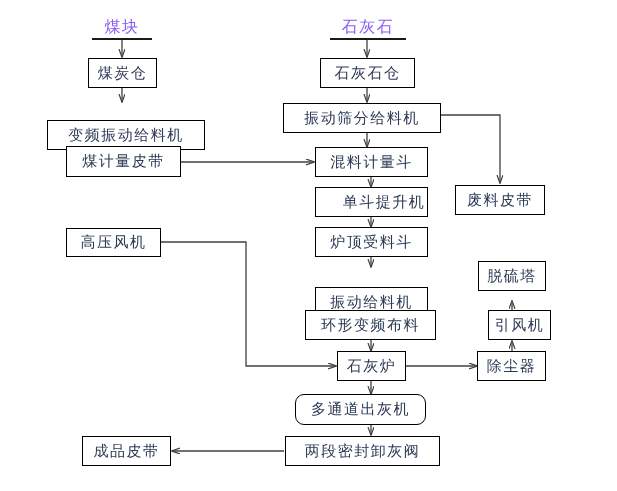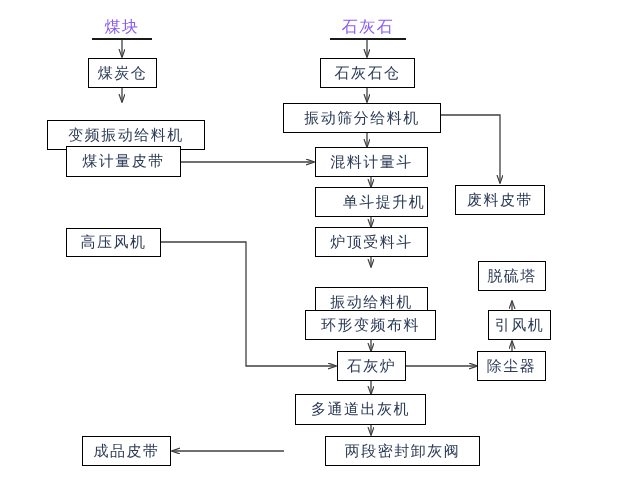--- a/index.html
+++ b/index.html
@@ -167,23 +167,23 @@
   <div class="node" style="left:477px; top:351px; width:69px; height:30px;">
     <span>除尘器</span>
   </div>
   <div class="node" style="left:488px; top:310px; width:63px; height:30px;">
     <span>引风机</span>
   </div>
   <div class="node" style="left:478px; top:261px; width:68px; height:30px;">
     <span>脱硫塔</span>
   </div>
 
-  <div class="node" style="left:295px; top:394px; width:131px; height:31px;">
+  <div class="node" style="left:295px; top:394px; width:131px; height:31px;border-radius:9px;">
     <span>多通道出灰机</span>
   </div>
-  <div class="node" style="left:285px; top:436px; width:155px; height:30px;margin-left:40px;">
+  <div class="node" style="left:285px; top:436px; width:155px; height:30px;">
     <span>两段密封卸灰阀</span>
   </div>
   <div class="node" style="left:82px; top:436px; width:89px; height:30px;">
     <span>成品皮带</span>
   </div>
 
 </div>
 
 </body></html>

